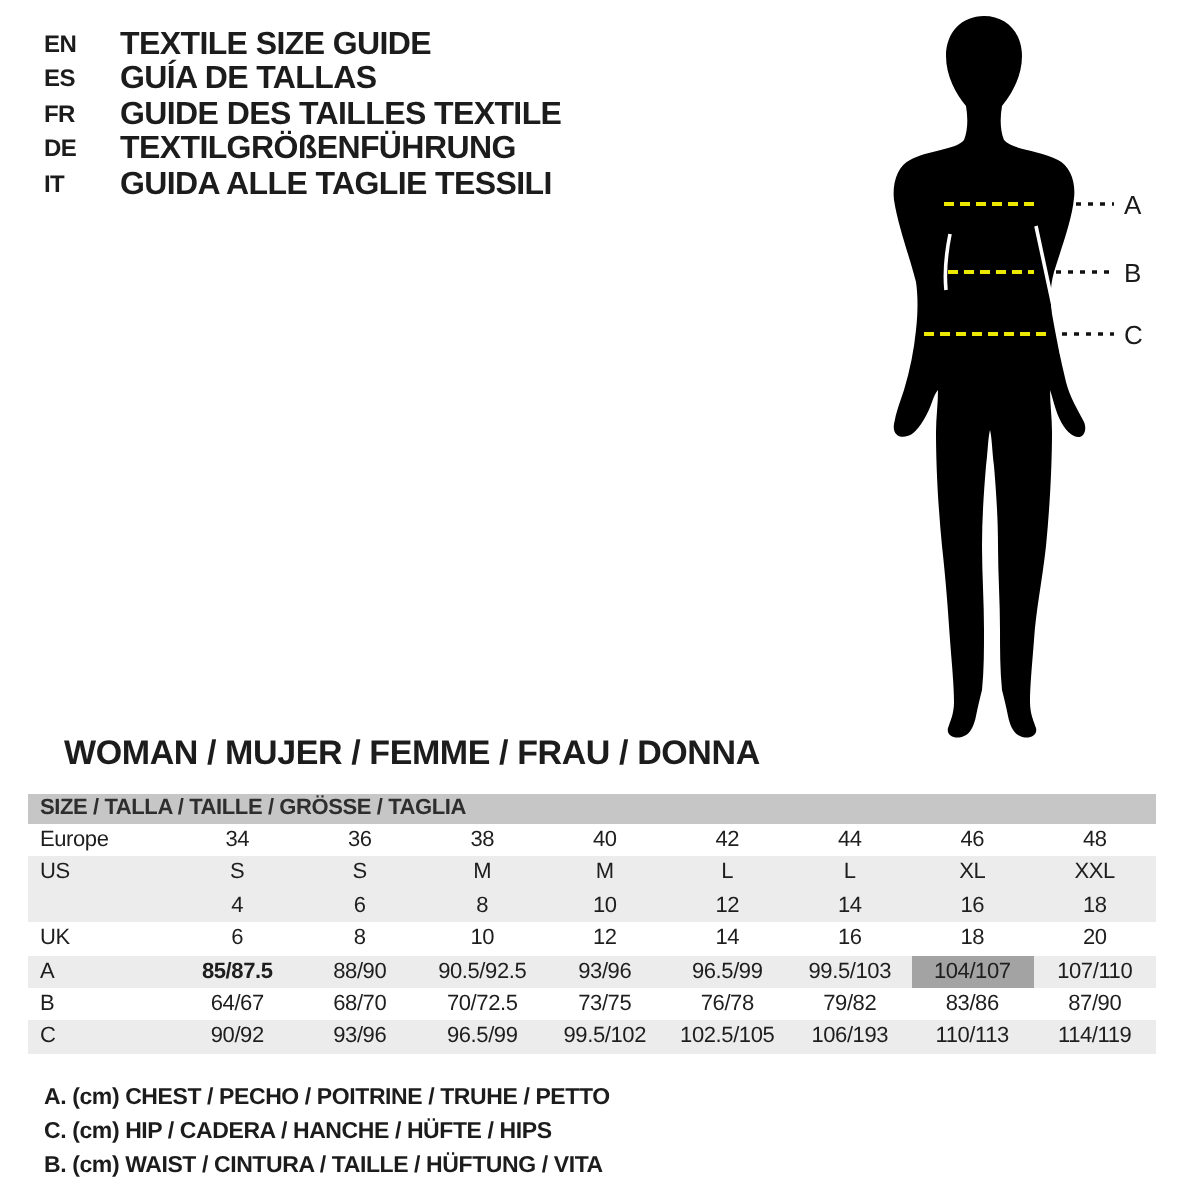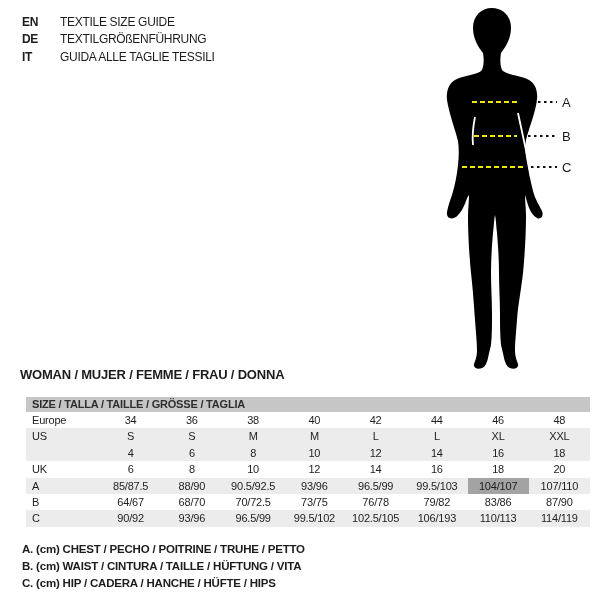--- a/index.html
+++ b/index.html
@@ -3,30 +3,30 @@
 <meta charset="utf-8">
 <style>
   html,body{margin:0;padding:0;background:#fff;}
   #page{position:relative;width:600px;height:600px;background:#ffffff;overflow:hidden;
         font-family:"Liberation Sans", sans-serif;color:#1c1c1c;}
 
   
   .lang-block{position:absolute;left:22px;top:14px;}
   .lang-row{display:flex;line-height:17.4px;}
   .lang-code{display:inline-block;width:38px;font-size:12px;font-weight:bold;letter-spacing:-0.3px;}
-  .lang-label{font-size:12px;font-weight:normal;letter-spacing:-0.3px;white-space:nowrap;}
+  .lang-label{font-size:16px;font-weight:bold;letter-spacing:-0.3px;white-space:nowrap;}
 
   
   .figure-wrap{position:absolute;left:430px;top:5px;width:170px;height:370px;}
 
   
-  .section-title{position:absolute;left:20px;top:367px;font-size:13px;font-weight:bold;letter-spacing:-0.2px;}
-
-  
-  .table-wrap{position:absolute;left:26px;top:397px;width:564px;}
+  .section-title{position:absolute;left:32px;top:367px;font-size:17px;font-weight:bold;letter-spacing:-0.2px;}
+
+  
+  .table-wrap{position:absolute;left:14px;top:397px;width:564px;}
   .size-header{height:15px;line-height:15px;background:#c6c6c6;color:#2e2e2e;
                font-size:11px;font-weight:bold;letter-spacing:-0.2px;padding-left:6px;box-sizing:border-box;}
   table.size-table{border-collapse:collapse;table-layout:fixed;width:564px;font-size:11px;}
   table.size-table col.labelcol{width:74px;}
   table.size-table td{height:16.4px;line-height:16.4px;text-align:center;padding:0;white-space:nowrap;
                       letter-spacing:-0.2px;color:#1e1e1e;}
   table.size-table td.rowlabel{text-align:left;padding-left:6px;}
   table.size-table tr.shaded td{background:#ececec;}
 
   
@@ -35,20 +35,28 @@
 </style>
 </head>
 <body>
 
 <div id="page">
 
   <div class="lang-block">
       <div class="lang-row">
         <span class="lang-code">EN</span>
         <span class="lang-label">TEXTILE SIZE GUIDE</span>
+      </div>
+      <div class="lang-row">
+        <span class="lang-code">ES</span>
+        <span class="lang-label">GUÍA DE TALLAS</span>
+      </div>
+      <div class="lang-row">
+        <span class="lang-code">FR</span>
+        <span class="lang-label">GUIDE DES TAILLES TEXTILE</span>
       </div>
       <div class="lang-row">
         <span class="lang-code">DE</span>
         <span class="lang-label">TEXTILGRÖßENFÜHRUNG</span>
       </div>
       <div class="lang-row">
         <span class="lang-code">IT</span>
         <span class="lang-label">GUIDA ALLE TAGLIE TESSILI</span>
       </div>
     </div>
@@ -156,21 +164,21 @@
             <td>8</td>
             <td>10</td>
             <td>12</td>
             <td>14</td>
             <td>16</td>
             <td>18</td>
             <td>20</td>
           </tr>
           <tr class="shaded">
             <td class="rowlabel" style="background: rgb(236, 236, 236);">A</td>
-            <td style="background: rgb(236, 236, 236);">85/87.5</td>
+            <td style="background: rgb(236, 236, 236); font-weight: bold;">85/87.5</td>
             <td style="background: rgb(236, 236, 236);">88/90</td>
             <td style="background: rgb(236, 236, 236);">90.5/92.5</td>
             <td style="background: rgb(236, 236, 236);">93/96</td>
             <td style="background: rgb(236, 236, 236);">96.5/99</td>
             <td style="background: rgb(236, 236, 236);">99.5/103</td>
             <td style="background: #a3a3a3;">104/107</td>
             <td style="background: rgb(236, 236, 236);">107/110</td>
           </tr>
           <tr class="">
             <td class="rowlabel">B</td>
@@ -193,17 +201,17 @@
             <td style="background: rgb(236, 236, 236);">106/193</td>
             <td style="background: rgb(236, 236, 236);">110/113</td>
             <td style="background: rgb(236, 236, 236);">114/119</td>
           </tr>
         </tbody>
     </table>
   </div>
 
   <div class="legend">
       <div class="legend-line">A. (cm) CHEST / PECHO / POITRINE / TRUHE / PETTO</div>
+      <div class="legend-line">C. (cm) HIP / CADERA / HANCHE / HÜFTE / HIPS</div>
       <div class="legend-line">B. (cm) WAIST / CINTURA / TAILLE / HÜFTUNG / VITA</div>
-      <div class="legend-line">C. (cm) HIP / CADERA / HANCHE / HÜFTE / HIPS</div>
     </div>
 
 </div>
 
 </body></html>

